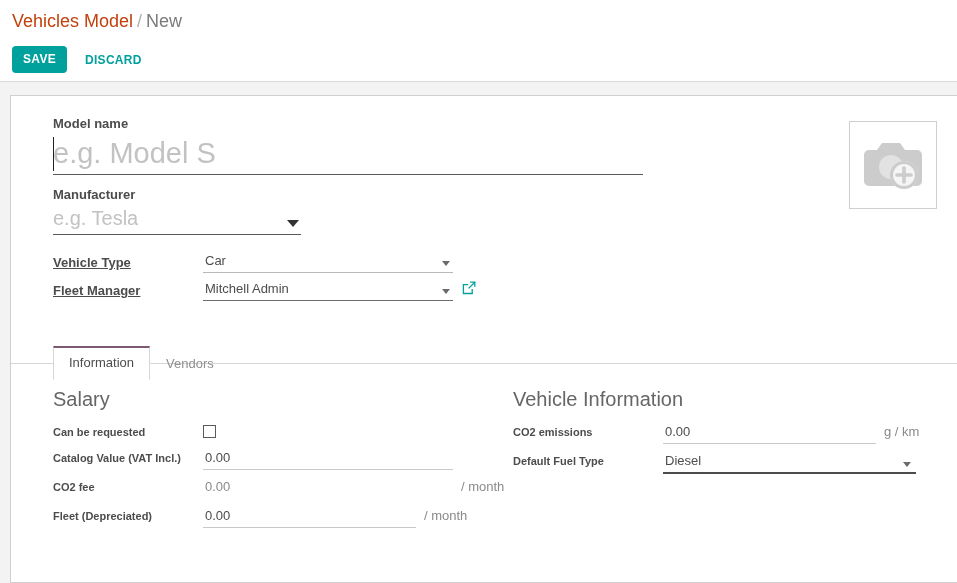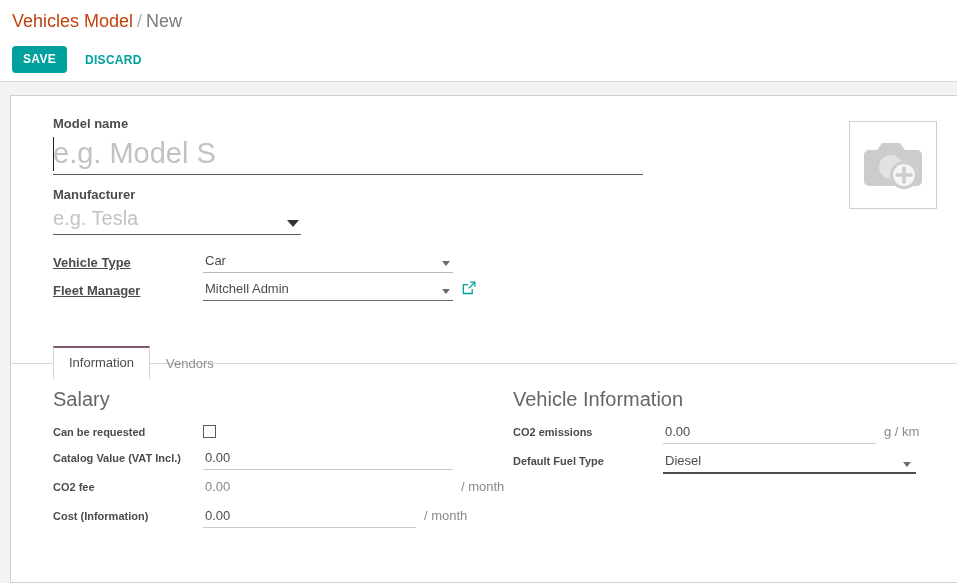--- a/index.html
+++ b/index.html
@@ -460,21 +460,21 @@
 
           <div class="grow">
             <div class="glbl">CO2 fee</div>
             <div class="gval">
               <span class="num-readonly">0.00</span>
               <span class="suffix">/ month</span>
             </div>
           </div>
 
           <div class="grow">
-            <div class="glbl">Cost (Information)</div>
+            <div class="glbl">Fleet (Depreciated)</div>
             <div class="gval">
               <input class="num-input w210" type="text" value="0.00" style="">
               <span class="suffix">/ month</span>
             </div>
           </div>
         </div>
 
         <div class="col-right">
           <h2 class="group-title">Vehicle Information</h2>
 

